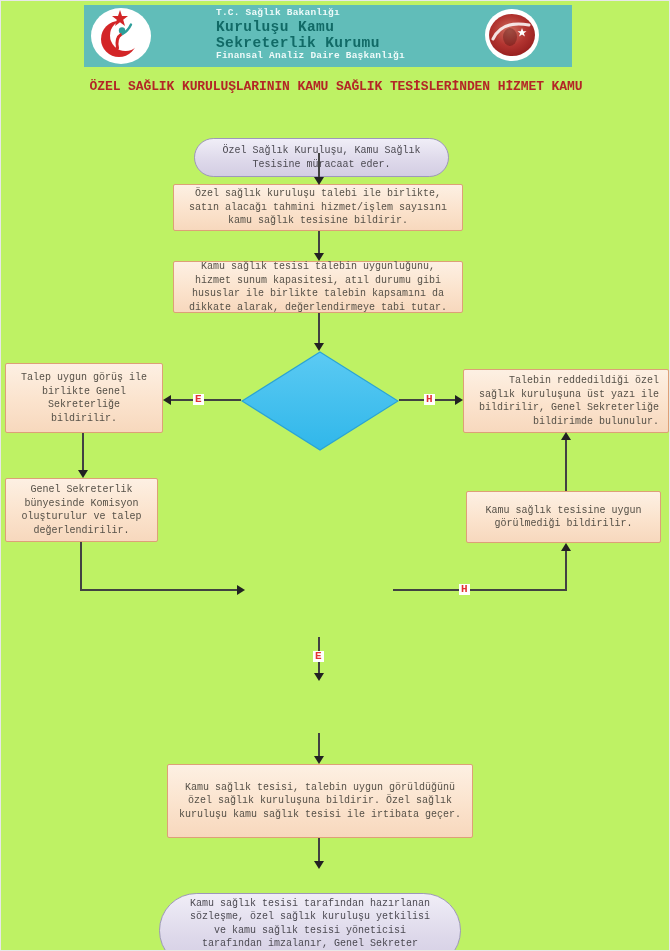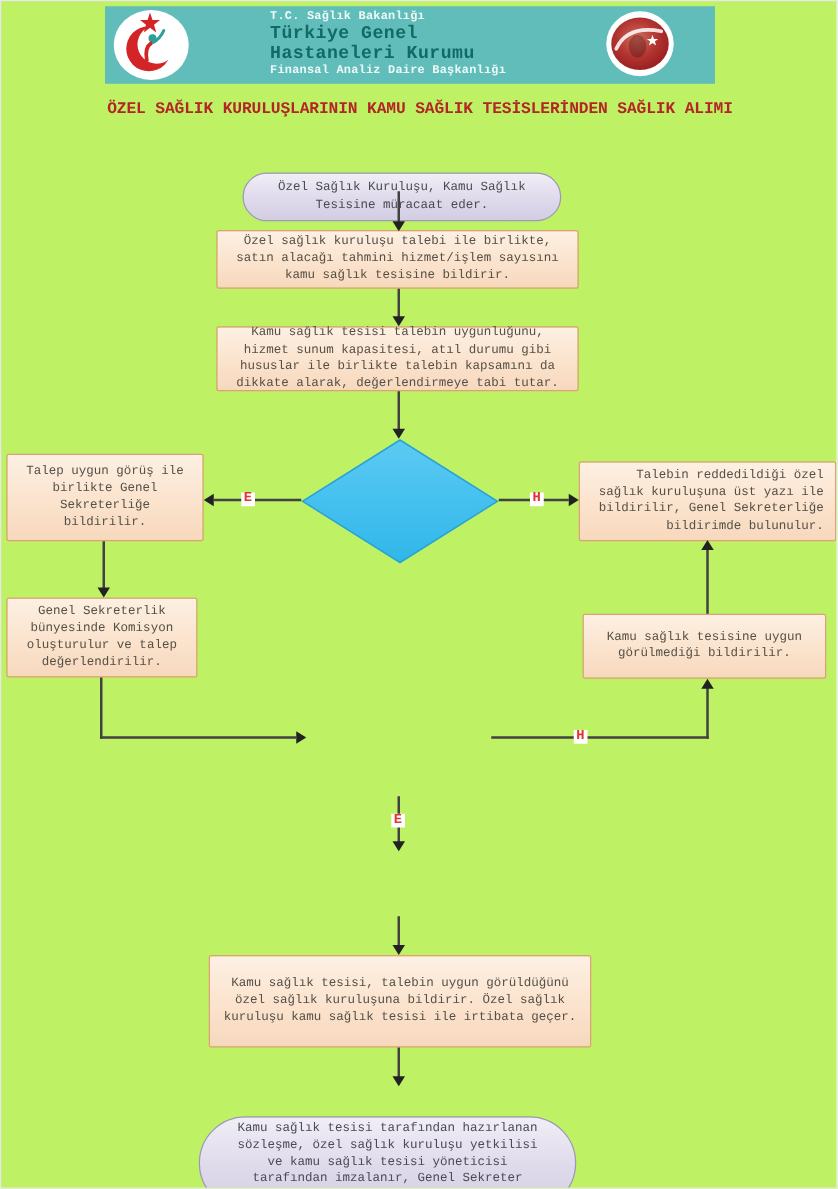--- a/index.html
+++ b/index.html
@@ -64,43 +64,43 @@
         <circle cx="29" cy="32" r="18" fill="#d32527"></circle>
         <circle cx="35.5" cy="28.5" r="15.5" fill="#ffffff"></circle>
         <polygon fill="#d32527" points="30,3 32,9 38,9 33.2,12.8 35,19 30,15.2 25,19 26.8,12.8 22,9 28,9"></polygon>
         <circle cx="32" cy="23.5" r="3.2" fill="#2e9e9a"></circle>
         <path d="M27.5,41 Q25.5,31 31,27.5" stroke="#d32527" stroke-width="3" fill="none" stroke-linecap="round"></path>
         <path d="M32.5,27 Q38,24 41,17.5" stroke="#2e9e9a" stroke-width="2.4" fill="none" stroke-linecap="round"></path>
       </svg>
     </span>
     <div class="banner-text">
       <div class="b-small">T.C. Sağlık Bakanlığı</div>
-      <div class="b-org">Türkiye Genel</div>
-      <div class="b-org">Hastaneleri Kurumu</div>
+      <div class="b-org">Kuruluşu Kamu</div>
+      <div class="b-org">Sekreterlik Kurumu</div>
       <div class="b-small">Finansal Analiz Daire Başkanlığı</div>
     </div>
     <span class="emblem-wrap">
       <svg viewBox="0 0 56 54" width="56" height="54" aria-hidden="true">
         <defs>
           <radialGradient id="atg" cx="45%" cy="40%" r="65%">
             <stop offset="0%" stop-color="#cf6f60"></stop>
             <stop offset="55%" stop-color="#b23430"></stop>
             <stop offset="100%" stop-color="#941d1d"></stop>
           </radialGradient>
         </defs>
         <ellipse cx="28" cy="27" rx="27" ry="26" fill="#ffffff"></ellipse>
         <ellipse cx="28" cy="27" rx="23" ry="21" fill="url(#atg)"></ellipse>
         <ellipse cx="26" cy="29" rx="7" ry="9" fill="rgba(70,15,12,.35)"></ellipse>
         <path d="M9,31 Q18,12 45,17" stroke="rgba(255,255,255,.85)" stroke-width="3" fill="none" stroke-linecap="round"></path>
         <polygon fill="#ffffff" points="38,20 39.2,23.2 42.5,23.2 39.9,25.2 40.9,28.4 38,26.4 35.1,28.4 36.1,25.2 33.5,23.2 36.8,23.2"></polygon>
       </svg>
     </span>
   </div>
 
-  <div class="title">ÖZEL SAĞLIK KURULUŞLARININ KAMU SAĞLIK TESİSLERİNDEN SAĞLIK ALIMI</div>
+  <div class="title">ÖZEL SAĞLIK KURULUŞLARININ KAMU SAĞLIK TESİSLERİNDEN HİZMET KAMU</div>
 
   <div class="node stadium" style="left:193px;top:113px;width:255px;height:39px;border-radius:20px;">Özel Sağlık Kuruluşu, Kamu Sağlık Tesisine müracaat eder.</div>
 
   <div class="node peach" style="left:172px;top:183px;width:290px;height:47px;">Özel sağlık kuruluşu talebi ile birlikte, satın alacağı tahmini hizmet/işlem sayısını kamu sağlık tesisine bildirir.</div>
 
   <div class="node peach" style="left:172px;top:260px;width:290px;height:52px;">Kamu sağlık tesisi talebin uygunluğunu, hizmet sunum kapasitesi, atıl durumu gibi hususlar ile birlikte talebin kapsamını da dikkate alarak, değerlendirmeye tabi tutar.</div>
 
   <div class="diamond" style="left:240px;top:350px;width:158px;height:100px;">
     <svg viewBox="0 0 158 100" preserveAspectRatio="none" aria-hidden="true">
       <defs>

